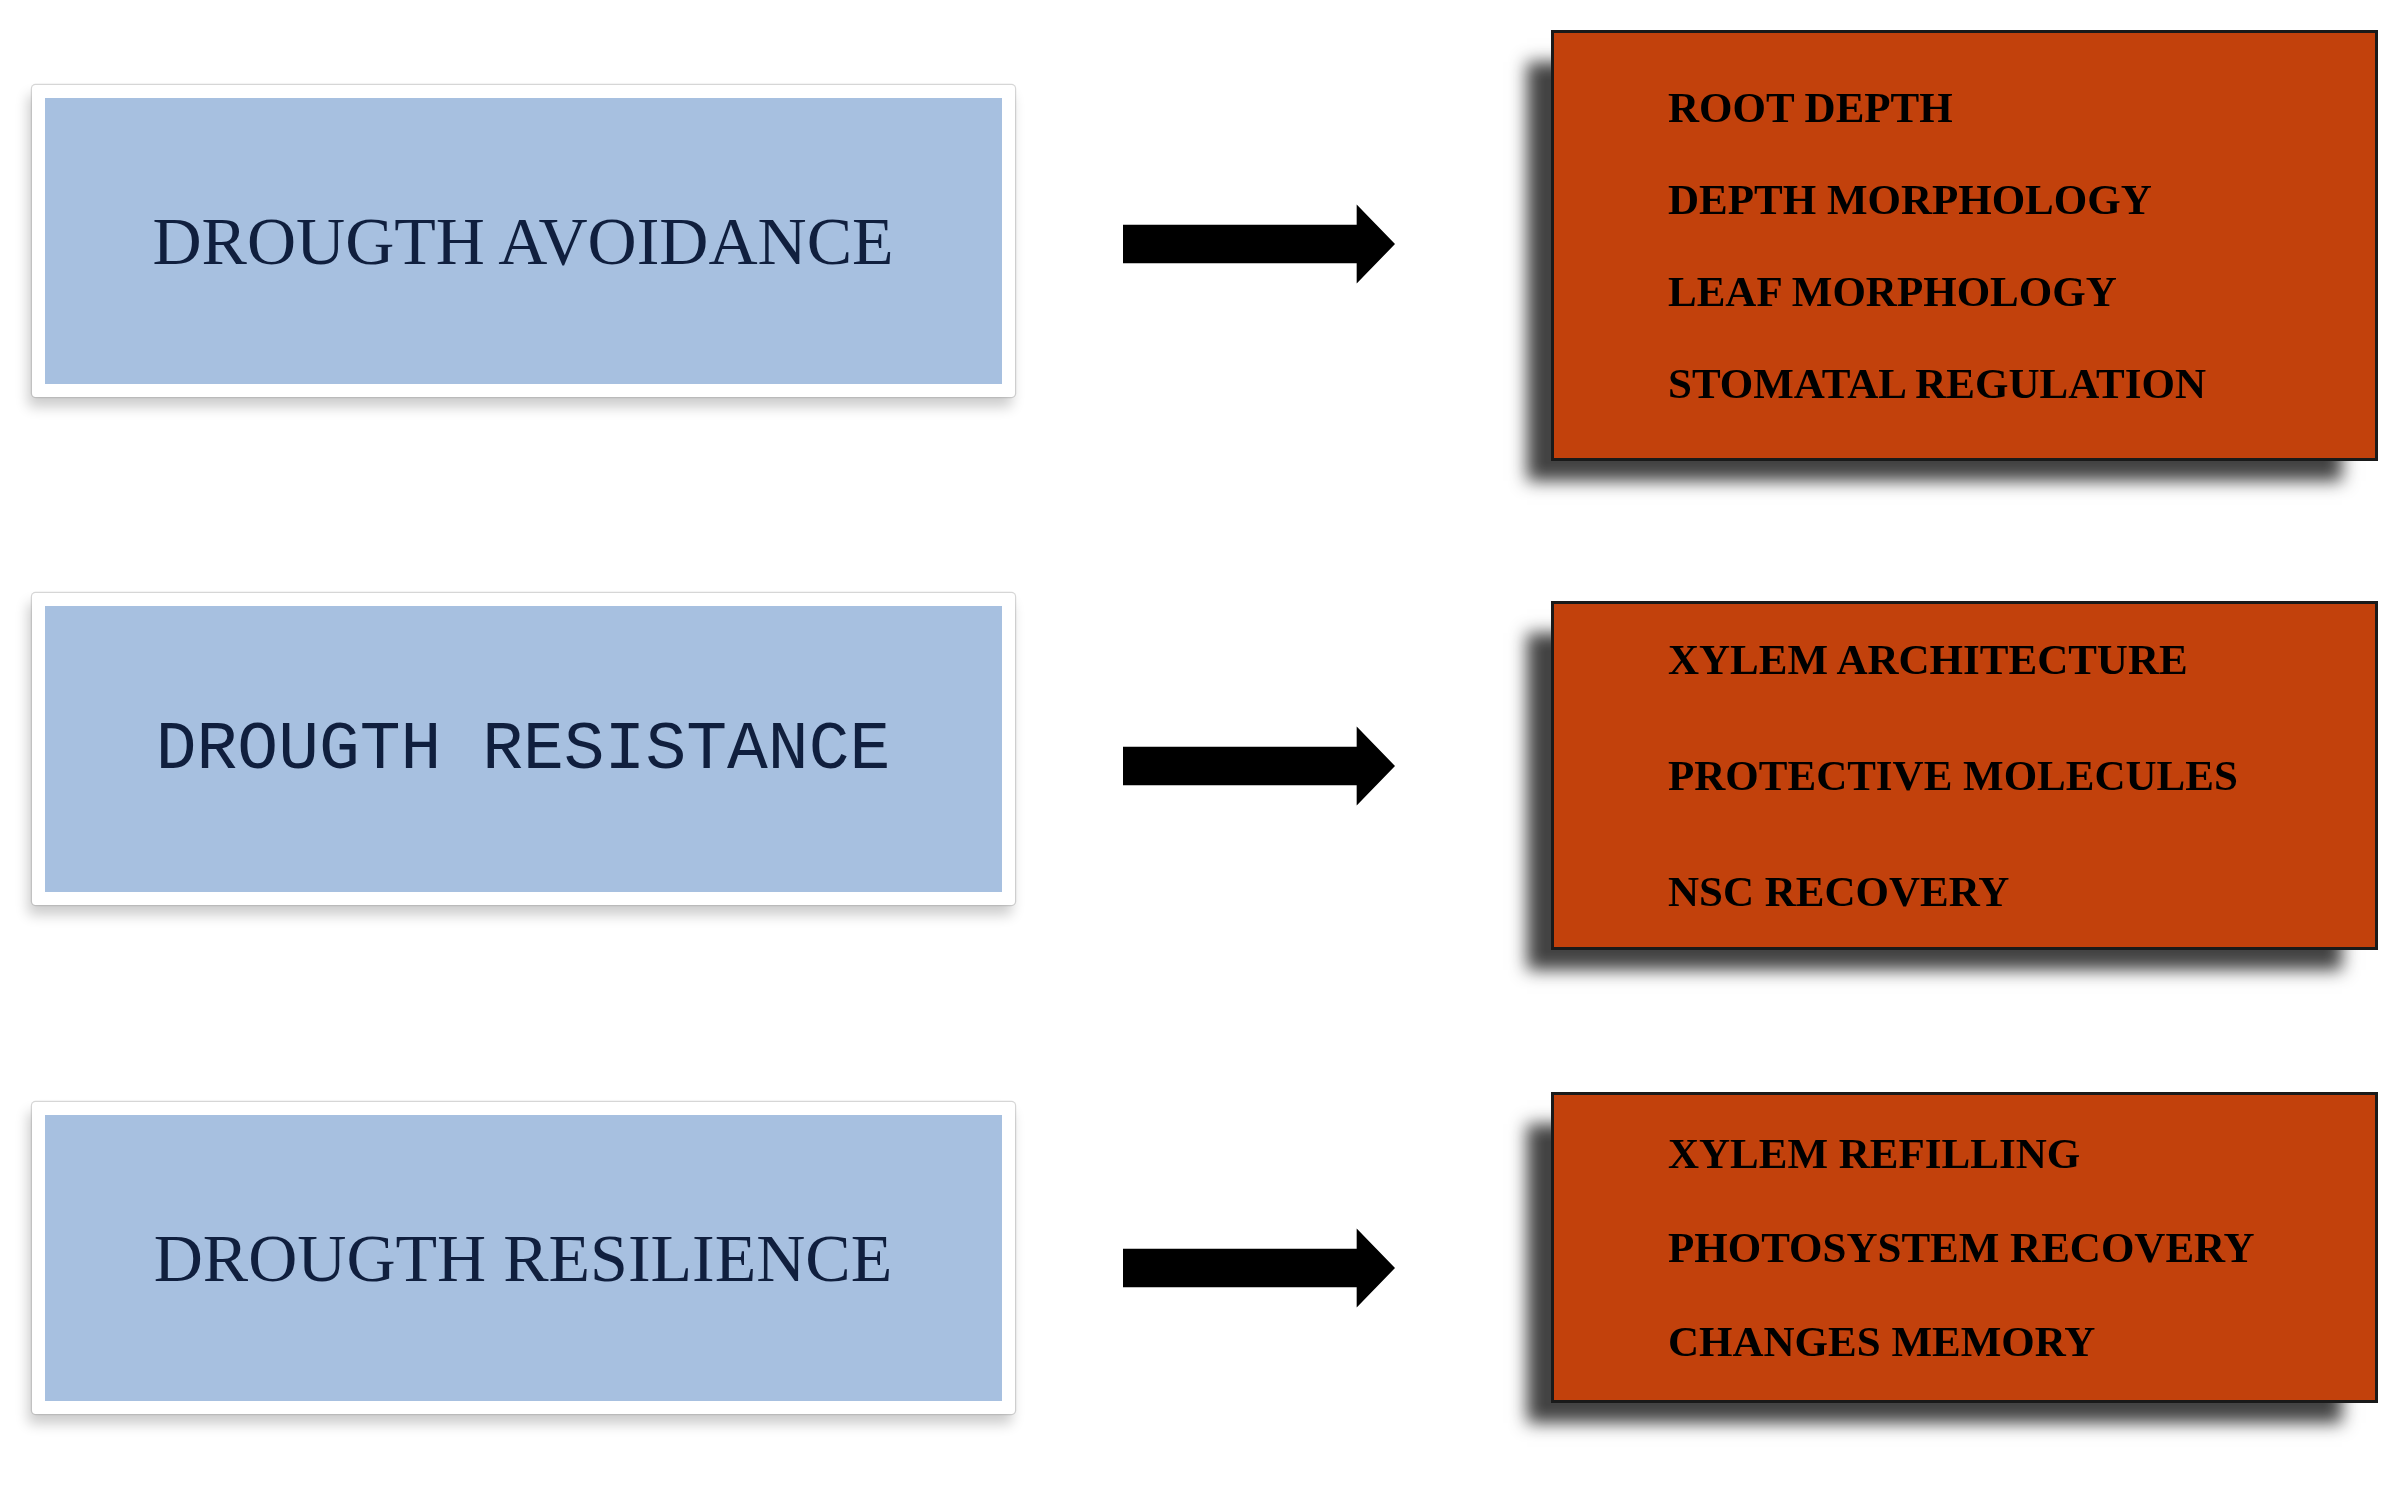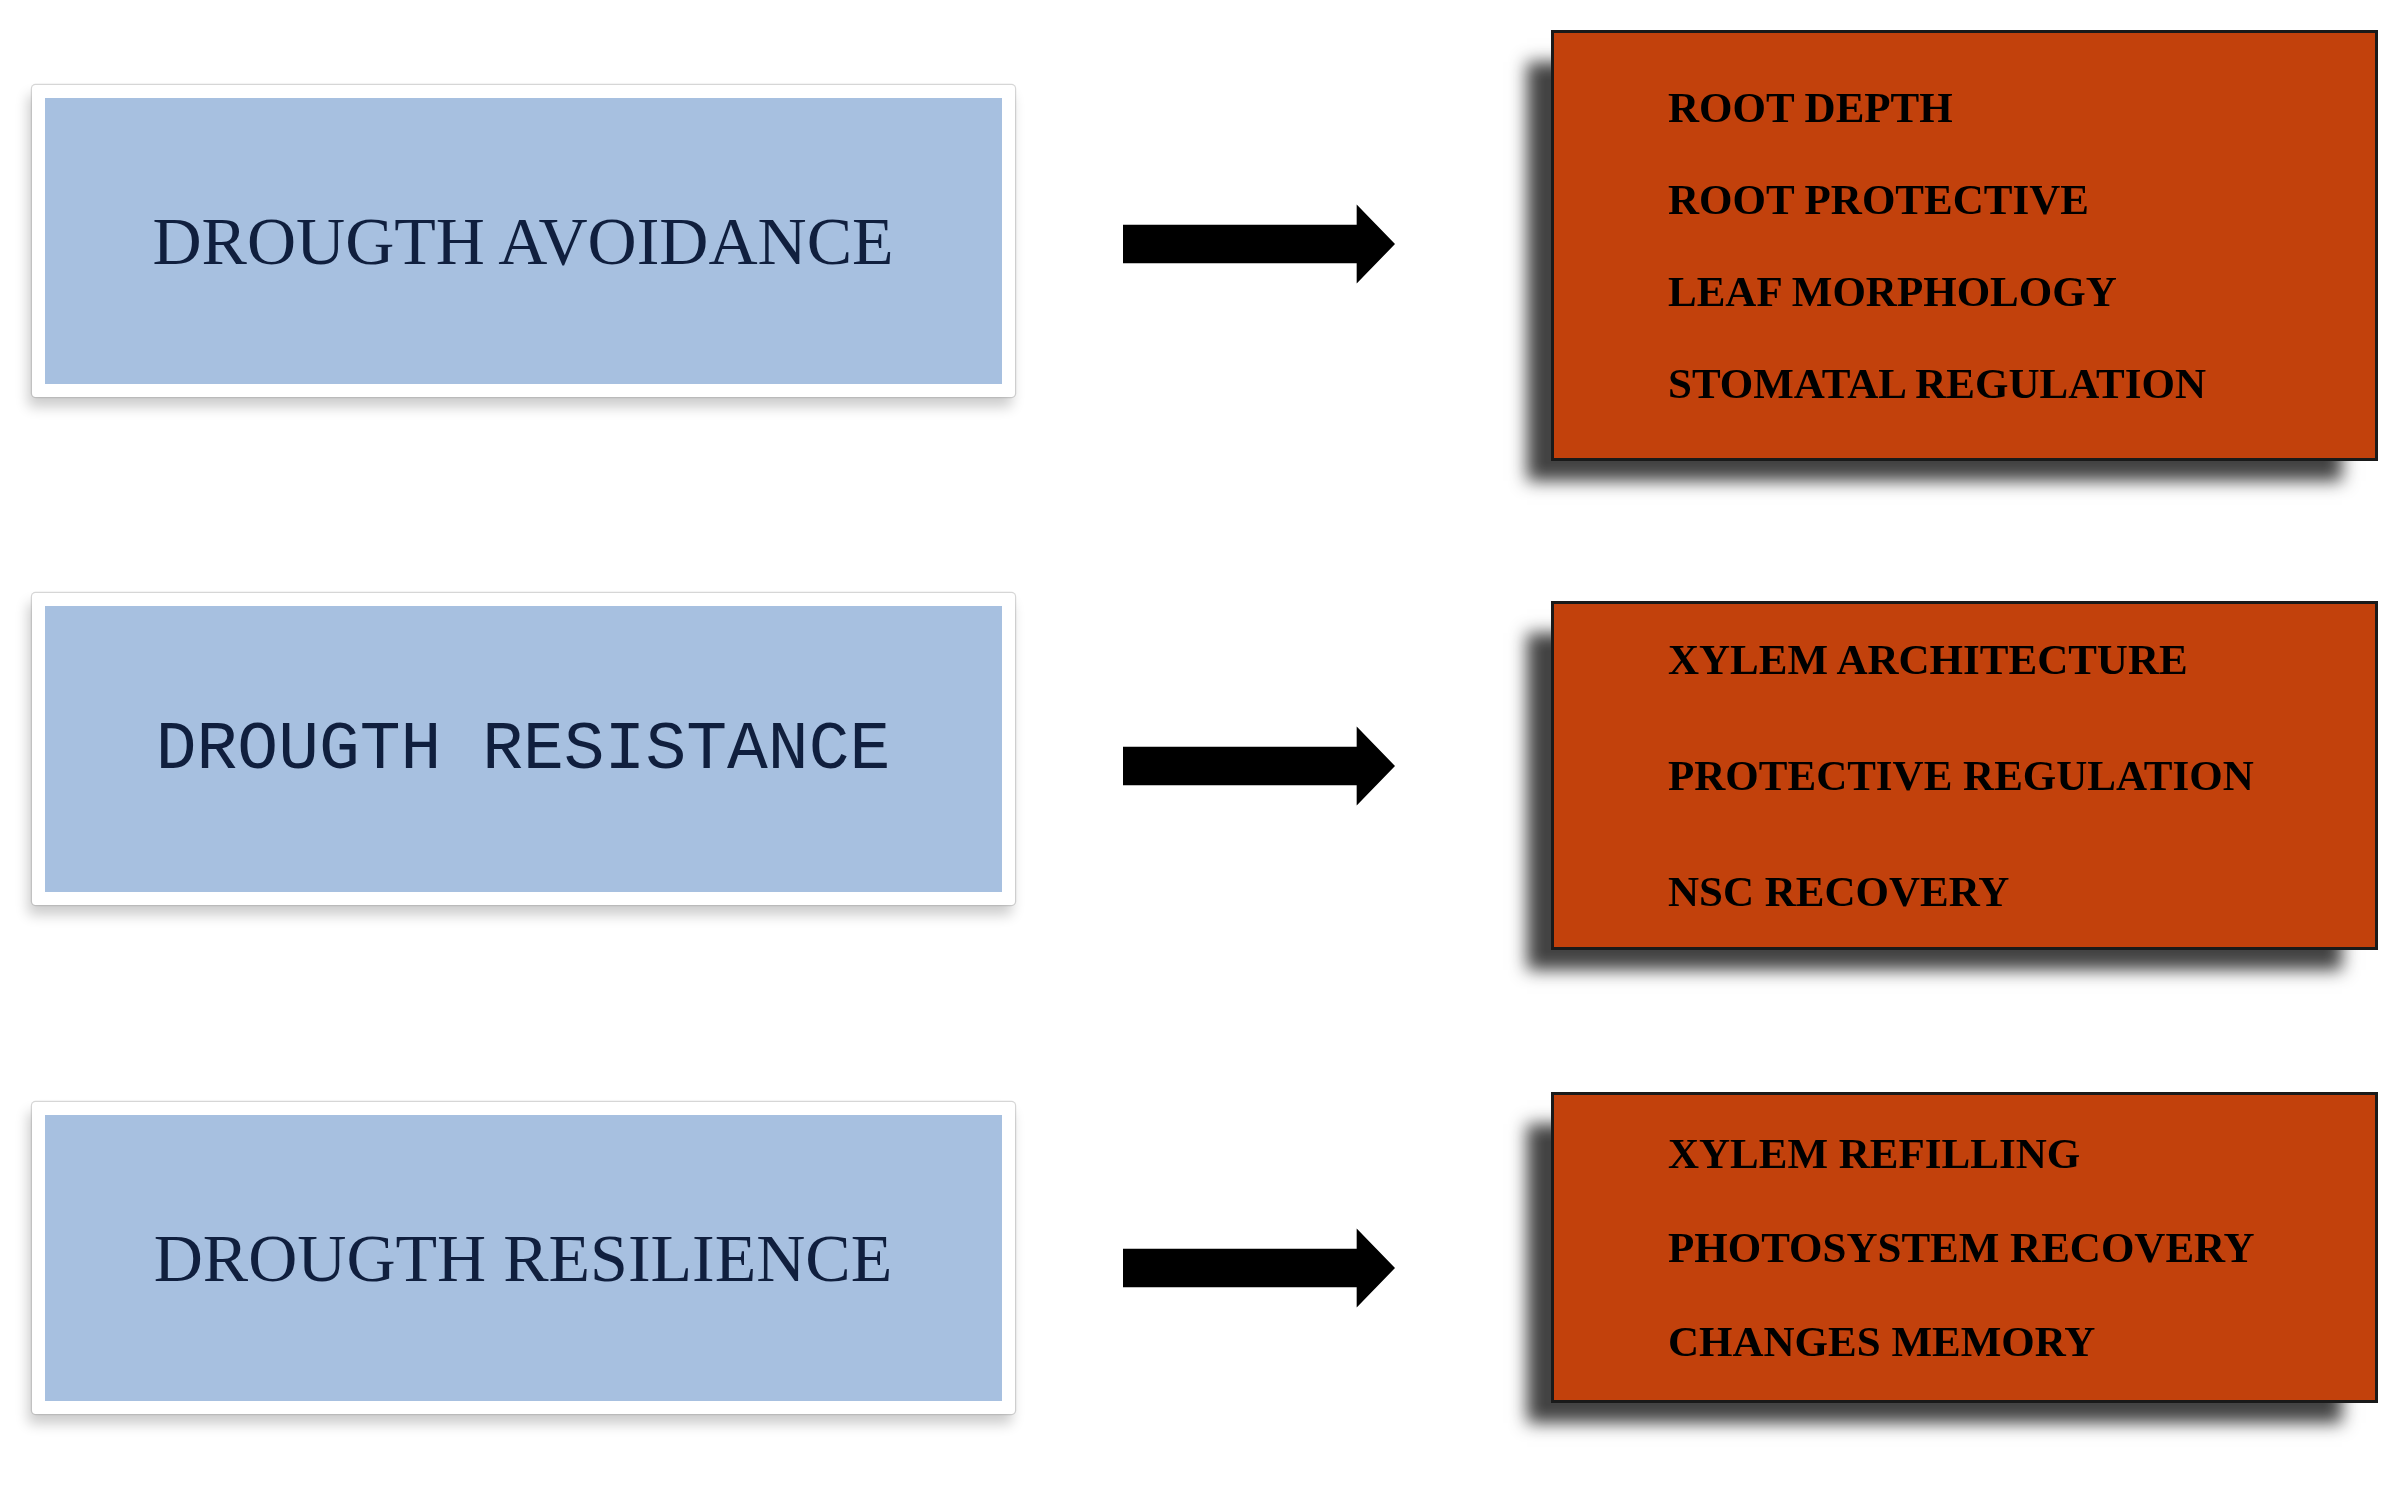--- a/index.html
+++ b/index.html
@@ -84,34 +84,34 @@
 <div class="canvas">
 
   <div class="cat-box row1">
     <span class="cat-label">DROUGTH AVOIDANCE</span>
   </div>
   <svg class="arrow row1" viewBox="0 0 440 132" xmlns="http://www.w3.org/2000/svg">
     <polygon points="0,35 378,35 378,2 440,66 378,130 378,97 0,97" fill="#000000"></polygon>
   </svg>
   <div class="trait-box row1">
     <div class="trait-line">ROOT DEPTH</div>
-    <div class="trait-line">ROOT PROTECTIVE</div>
+    <div class="trait-line">DEPTH MORPHOLOGY</div>
     <div class="trait-line">LEAF MORPHOLOGY</div>
     <div class="trait-line">STOMATAL REGULATION</div>
   </div>
 
   <div class="cat-box row2">
     <span class="cat-label">DROUGTH RESISTANCE</span>
   </div>
   <svg class="arrow row2" viewBox="0 0 440 132" xmlns="http://www.w3.org/2000/svg">
     <polygon points="0,35 378,35 378,2 440,66 378,130 378,97 0,97" fill="#000000"></polygon>
   </svg>
   <div class="trait-box row2">
     <div class="trait-line">XYLEM ARCHITECTURE</div>
-    <div class="trait-line">PROTECTIVE REGULATION</div>
+    <div class="trait-line">PROTECTIVE MOLECULES</div>
     <div class="trait-line">NSC RECOVERY</div>
   </div>
 
   <div class="cat-box row3">
     <span class="cat-label">DROUGTH RESILIENCE</span>
   </div>
   <svg class="arrow row3" viewBox="0 0 440 132" xmlns="http://www.w3.org/2000/svg">
     <polygon points="0,35 378,35 378,2 440,66 378,130 378,97 0,97" fill="#000000"></polygon>
   </svg>
   <div class="trait-box row3">

